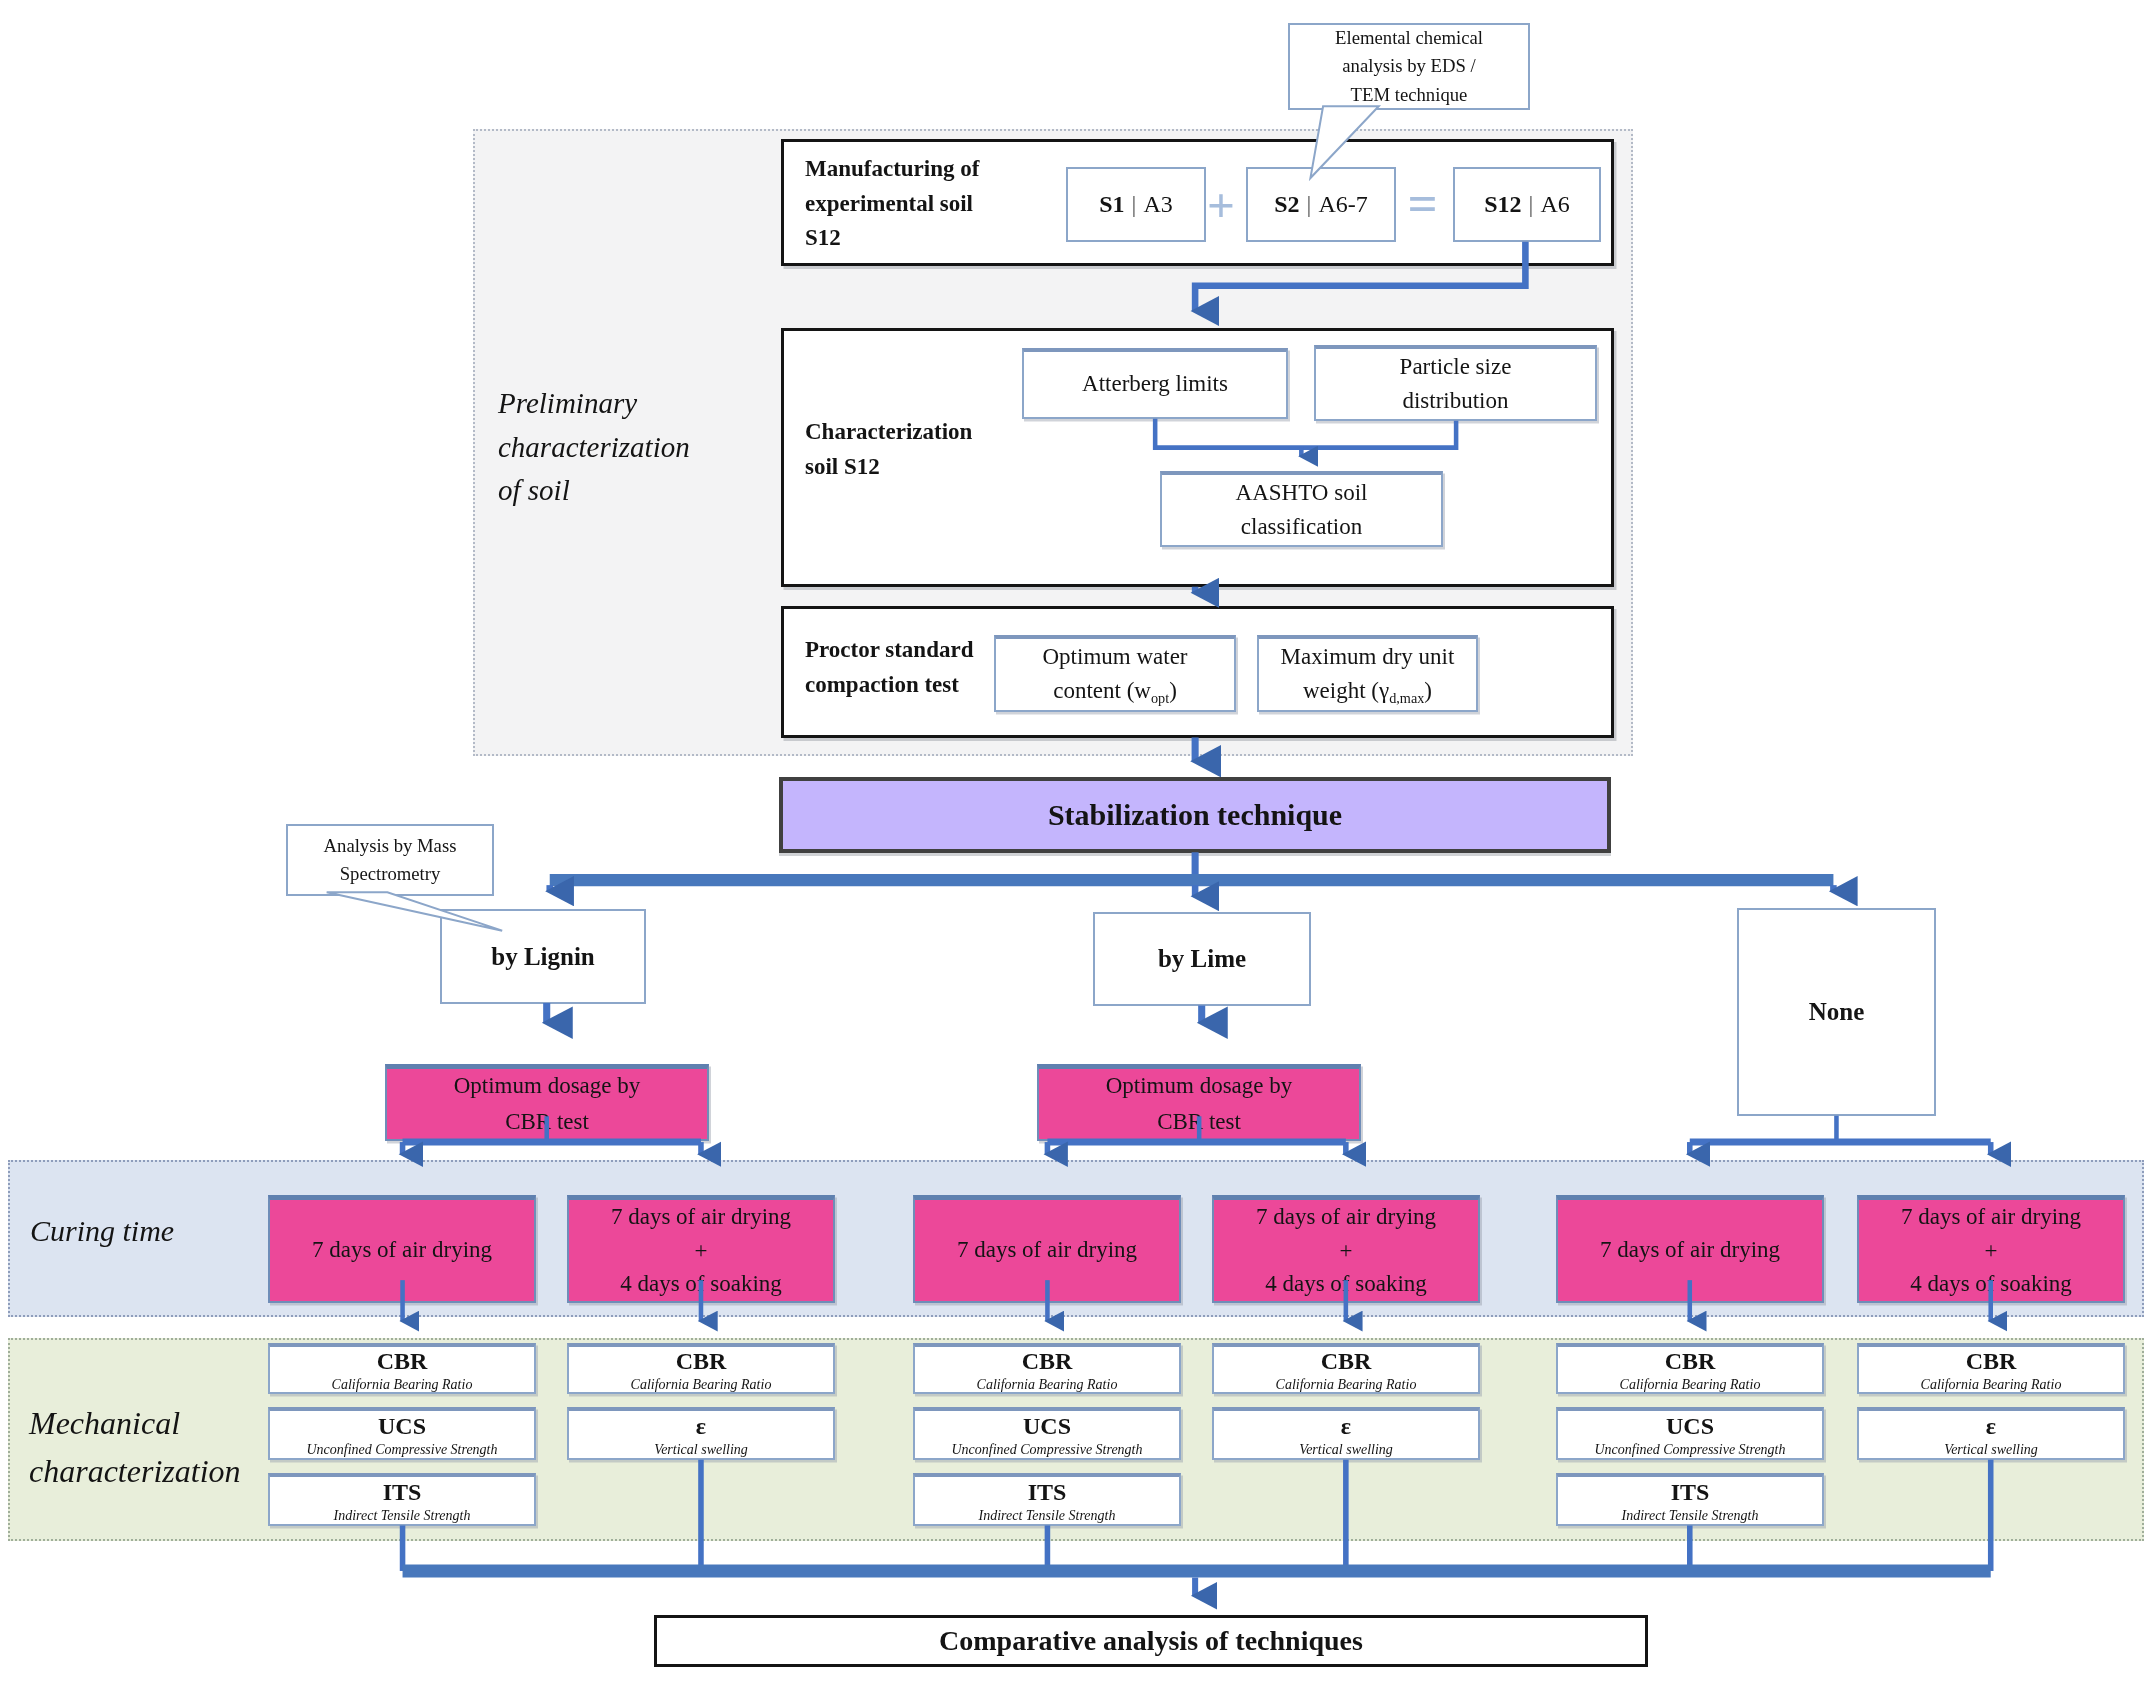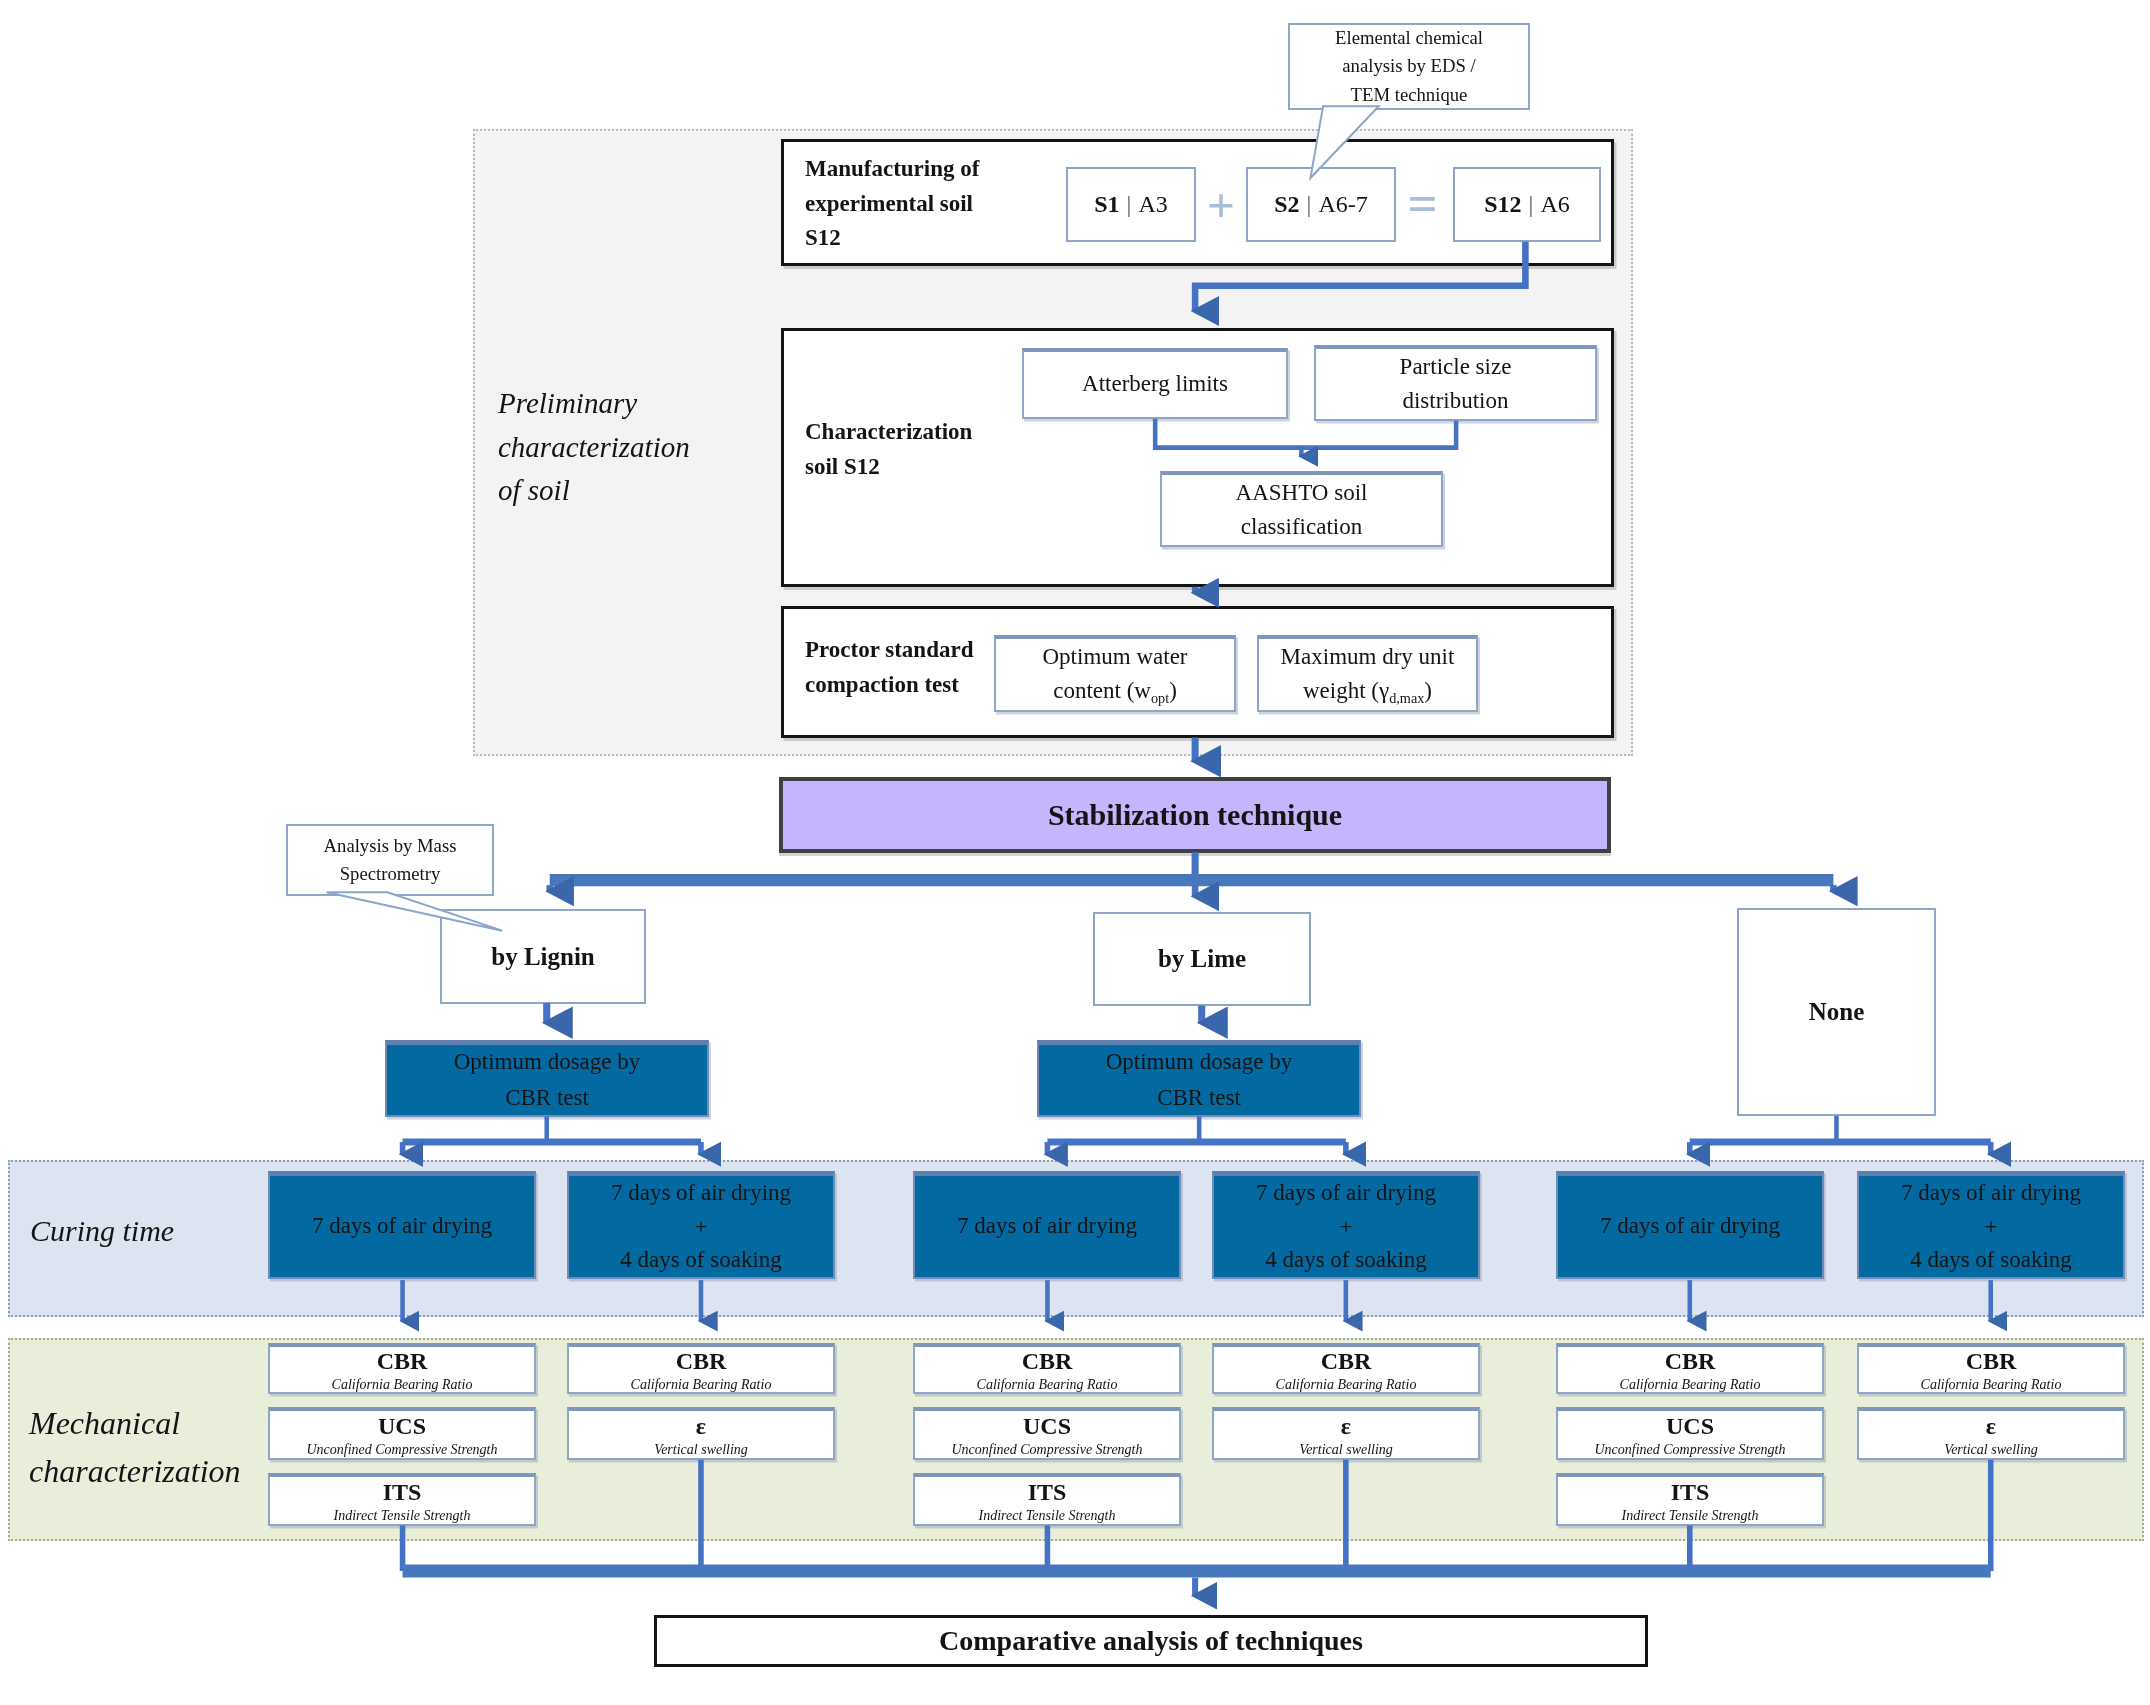--- a/index.html
+++ b/index.html
@@ -11,21 +11,21 @@
   .ml{white-space:pre-line;}
   .center{display:flex;align-items:center;justify-content:center;text-align:center;}
   
   .panel{background:#f3f3f4;border:2.5px dotted #b3bac7;}
   .band-blue{background:#dce4f1;border:2px dotted #8e9dbb;}
   .band-green{background:#e8eeda;border:2px dotted #9fae9a;}
   
   .kbox{background:#ffffff;border:3.5px solid #141414;box-shadow:2.5px 3px 0 rgba(120,125,135,.35);}
   
   .bbox{background:#ffffff;border:2px solid #8ca6c9;border-top:4px solid #7e97bd;box-shadow:2px 2.5px 0 rgba(150,158,170,.45);}
-  .bbox2{background:#0369a1;border:2.5px solid #6f8db8;border-top:5px solid #5f80af;box-shadow:2px 2.5px 0 rgba(150,158,170,.45);}
+  .bbox2{background:#ec4899;border:2.5px solid #6f8db8;border-top:5px solid #5f80af;box-shadow:2px 2.5px 0 rgba(150,158,170,.45);margin-top:24px;}
   .callout{background:#ffffff;border:2px solid #8ca6c9;}
   .yellow{background:#c4b5fd;border:4px solid #404040;box-shadow:0 3px 0 rgba(120,125,135,.35);}
   .cmpbox{background:#ffffff;border:3px solid #141414;}
   
   .side-label{font-style:italic;font-size:29px;line-height:1.5;}
   .sec-title{font-weight:bold;font-size:23px;line-height:1.5;}
   .box-text{font-size:23px;line-height:1.5;}
   .big-title{font-weight:bold;font-size:30px;}
   .branch-title{font-weight:bold;font-size:25px;}
   .cure-label{font-style:italic;font-size:30px;}
@@ -72,21 +72,21 @@
   </div>
   <div class="abs callout center z2" style="left:286px;top:824px;width:208px;height:72px;">
     <div class="callout-text ml">Analysis by Mass
 Spectrometry</div>
   </div>
 
   <div class="abs kbox" style="left:781px;top:139px;width:833px;height:127px;"></div>
   <div class="abs sec-title ml z2" style="left:805px;top:152px;width:238px;">Manufacturing of
 experimental soil
 S12</div>
-  <div class="abs callout center z2" style="left:1066px;top:167px;width:130px;height:75px;font-size:24px;justify-content:center;">
+  <div class="abs callout center z2" style="left:1066px;top:167px;width:140px;height:75px;font-size:24px;justify-content:center;">
     <span class="opbold">S1</span>
     <span class="opsep">|</span>
     <span>A3</span>
   </div>
   <div class="abs glyph center z2" style="left:1198px;top:177px;width:46px;height:56px;font-size:49px;">+</div>
   <div class="abs callout center z2" style="left:1246px;top:167px;width:150px;height:75px;font-size:24px;">
     <span class="opbold">S2</span>
     <span class="opsep">|</span>
     <span>A6-7</span>
   </div>

